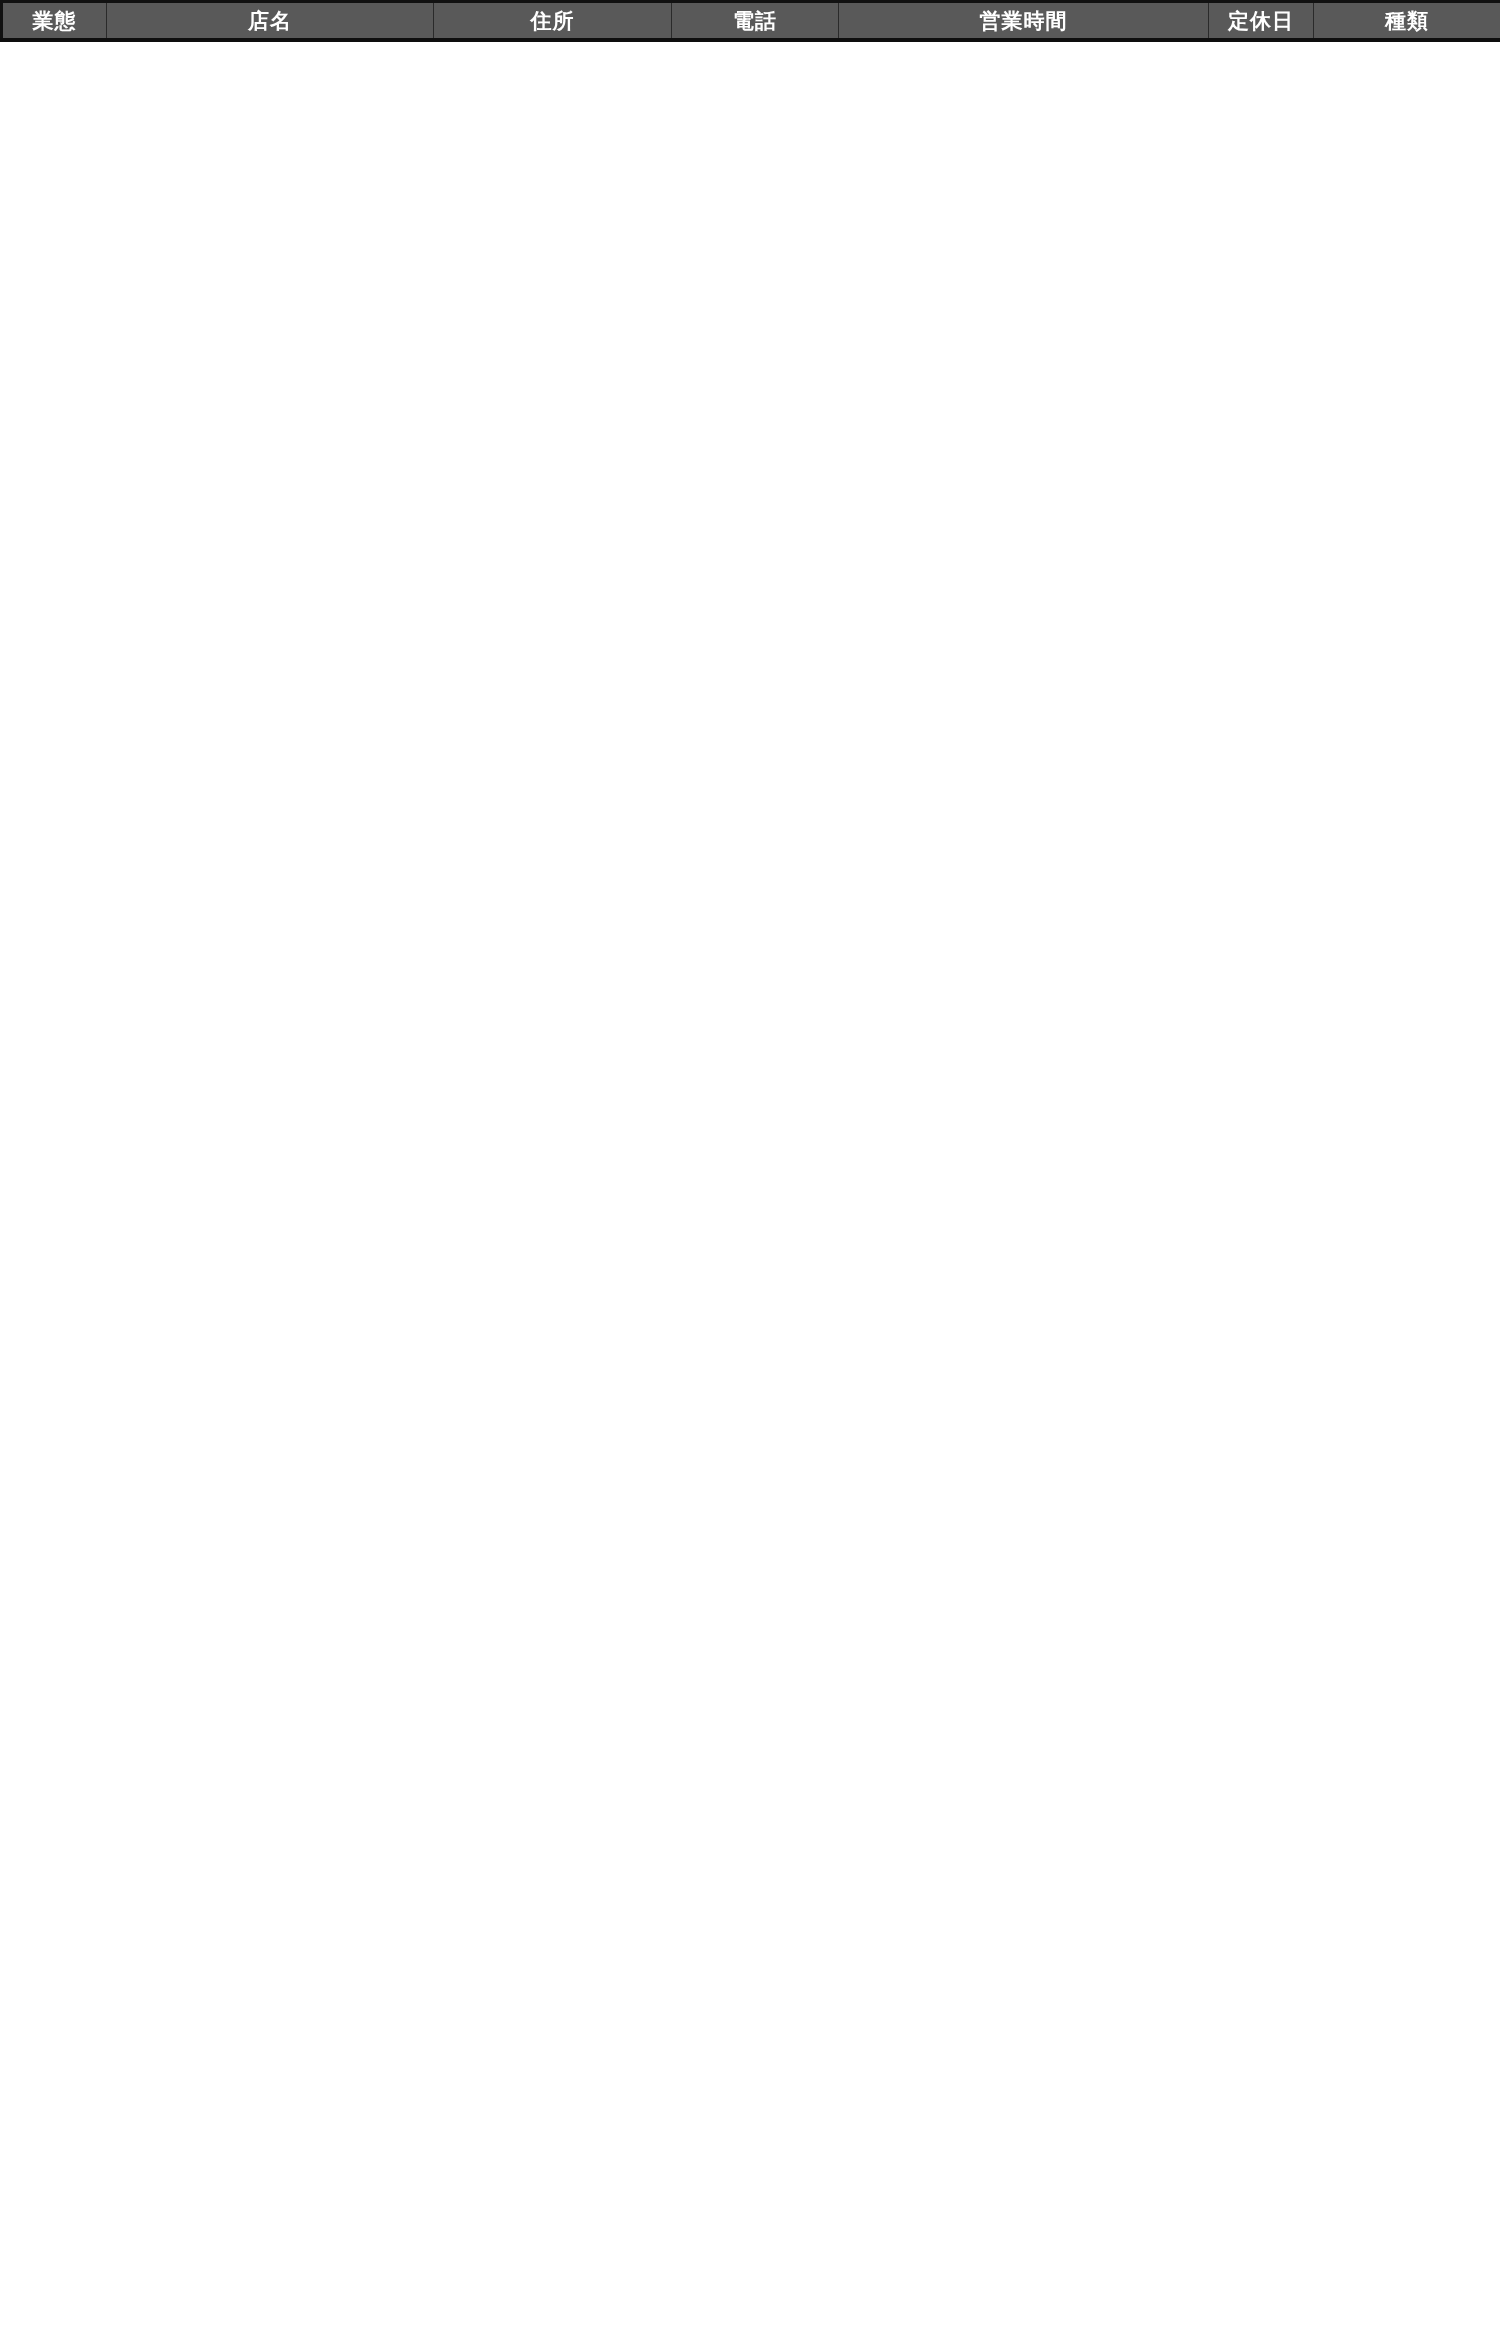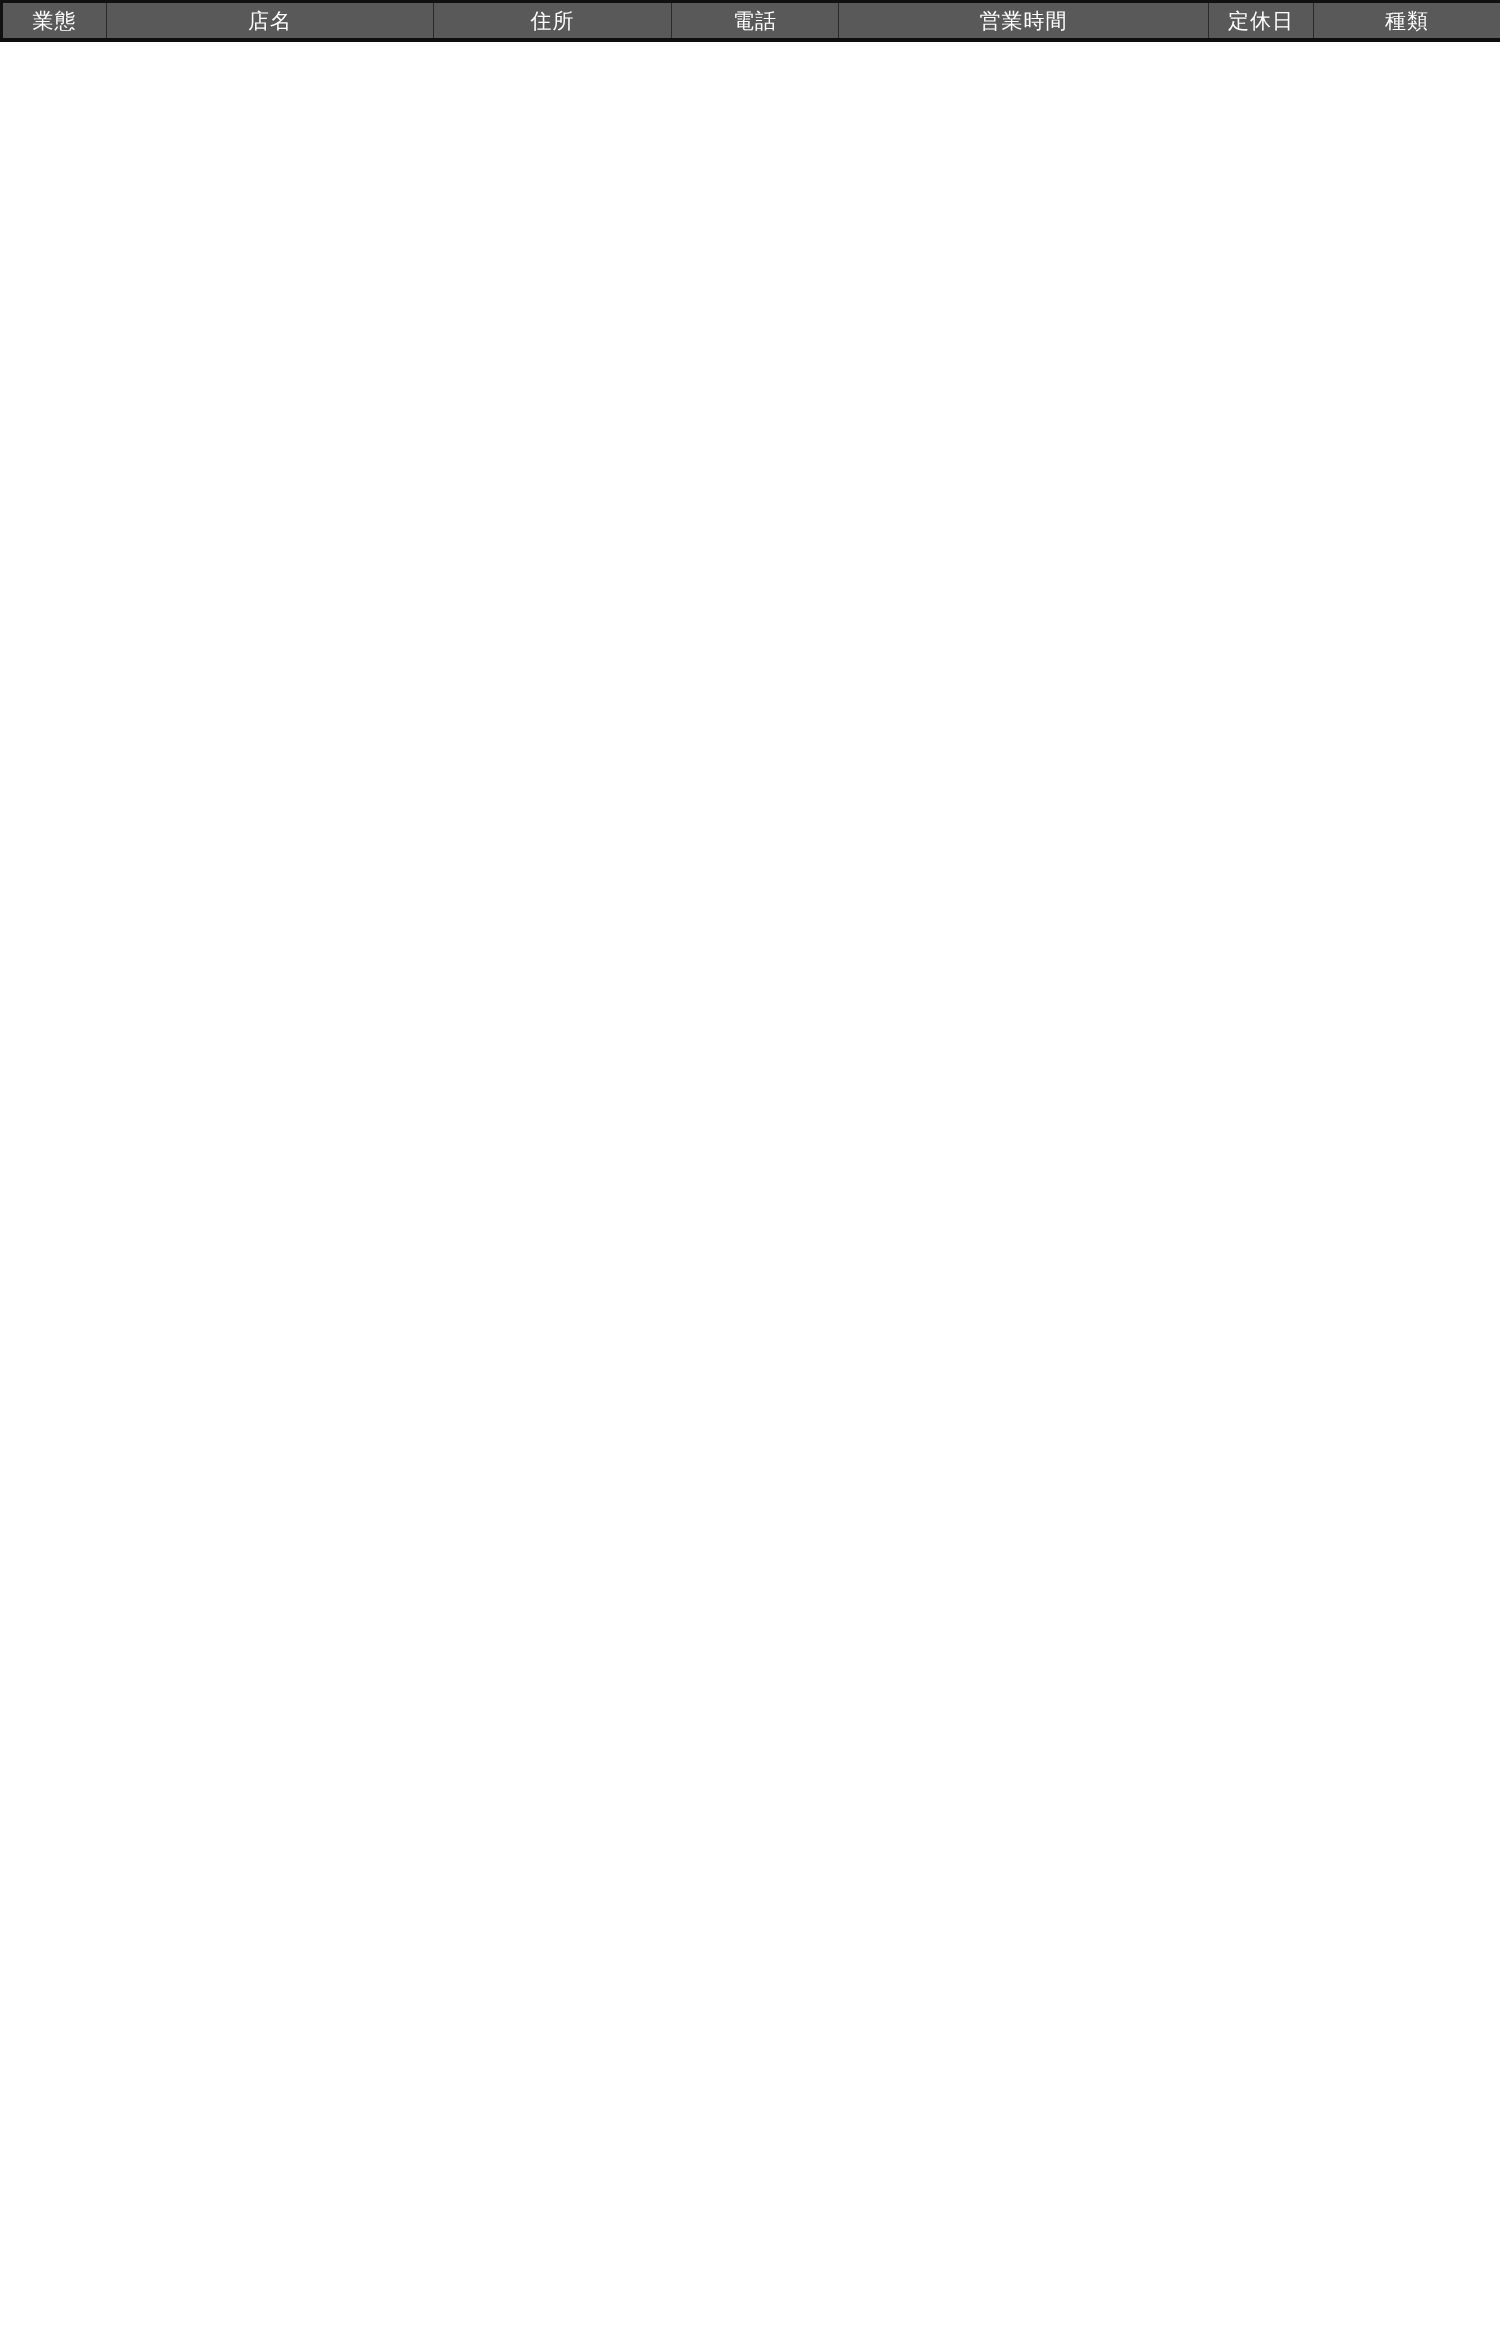--- a/index.html
+++ b/index.html
@@ -23,21 +23,21 @@
   col.c-phone   { width: 167px; }
   col.c-hours1  { width: 187px; }
   col.c-hours2  { width: 183px; }
   col.c-holiday { width: 105px; }
   col.c-kind    { width: 188px; }
 
   thead th {
     background: #595959;
     color: #ffffff;
     font-size: 21px;
-    font-weight: normal;
+    font-weight: bold;
     height: 35px;
     text-align: center;
     vertical-align: middle;
     border-left: 1px solid #2a2a2a;
     border-right: 1px solid #2a2a2a;
     border-bottom: 4px solid #0e0e0e;
     padding: 0;
     letter-spacing: 1px;
   }
 </style>

